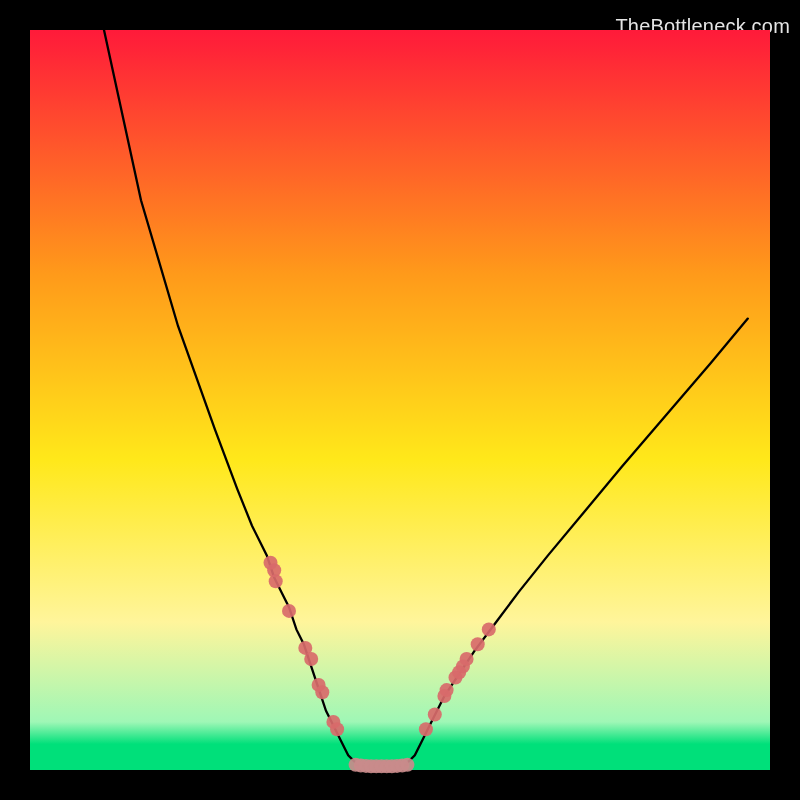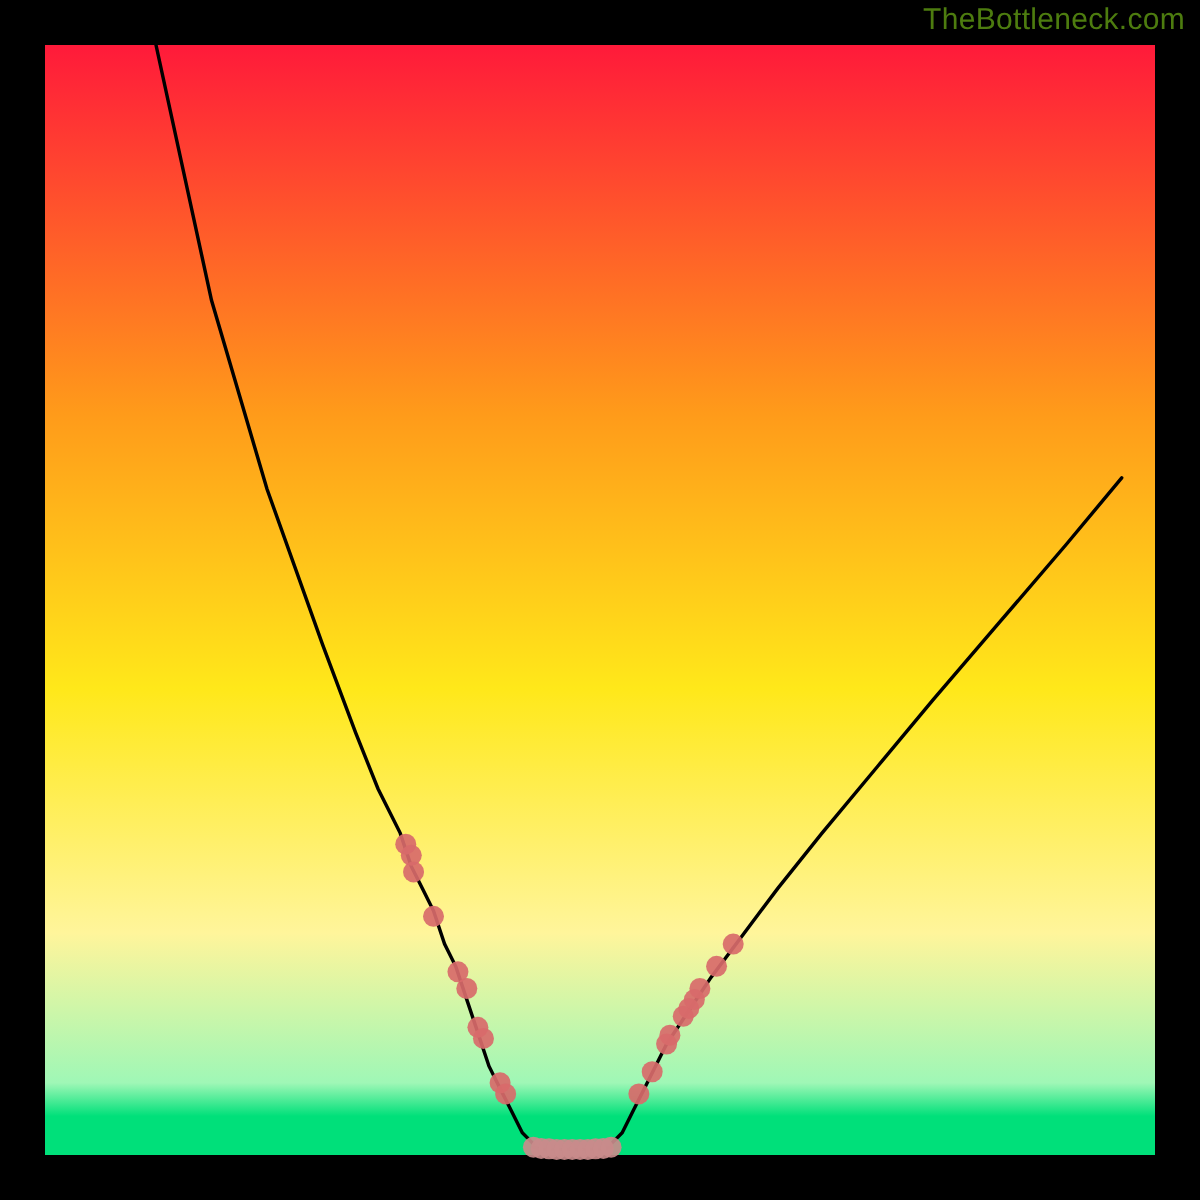--- a/index.html
+++ b/index.html
@@ -1,17 +1,17 @@
 <!DOCTYPE html>
 <html><head>
 <meta charset="utf-8">
 <style>
 html,body{margin:0;padding:0;width:800px;height:800px;background:#000;overflow:hidden}
 .wrap{position:relative;width:800px;height:800px}
-.brand{position:absolute;top:2px;right:10px;color:#4d7c0f;font:20px Arial,Helvetica,sans-serif;letter-spacing:.2px}
+.brand{position:absolute;top:15px;right:10px;color:#e5e5e5;font:20px Arial,Helvetica,sans-serif;letter-spacing:.2px}
 svg{position:absolute;left:0;top:0}
 </style>
 </head>
 <body>
 
 <div class="wrap">
   <div class="brand">TheBottleneck.com</div>
   <svg id="chart" width="800" height="800" viewBox="0 0 800 800">
       <defs>
         <linearGradient id="bg-grad" x1="0" y1="0" x2="0" y2="1">

